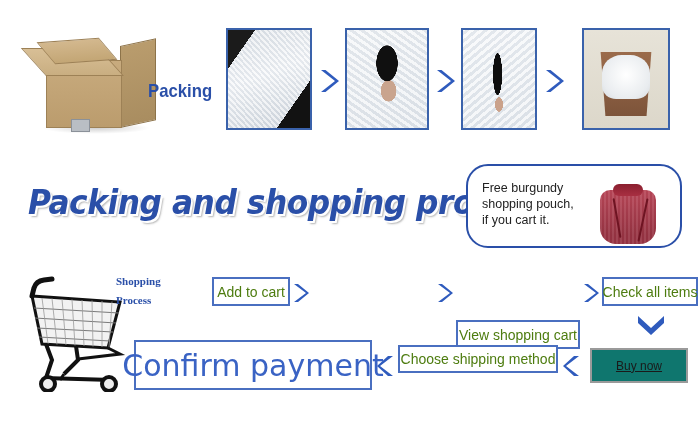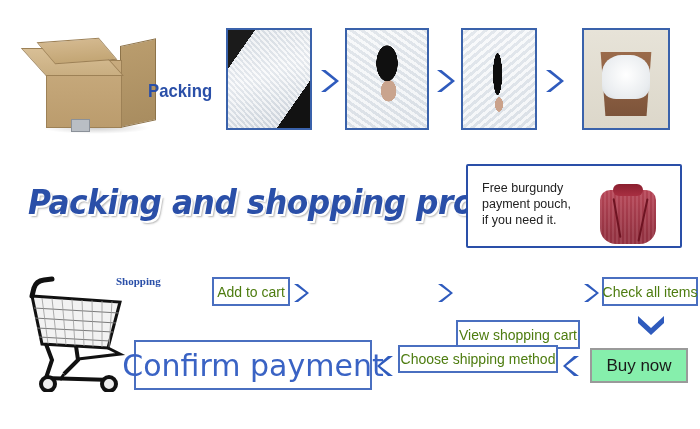--- a/index.html
+++ b/index.html
@@ -114,21 +114,21 @@
     font-size:34px;letter-spacing:-0.5px;
     color:#2a4fa8;
     transform:scaleX(.92);transform-origin:left center;
     text-shadow:2px 2px 0 #ffffff, 3px 3px 2px rgba(120,120,120,.55);
     white-space:nowrap;
   }
 
   
   .callout{
     position:absolute;left:466px;top:164px;width:216px;height:84px;
-    border:2px solid #2a4fa8;border-radius:2px;background:#fff;
+    border:2px solid #2a4fa8;border-radius:22px;background:#fff;
     box-sizing:border-box;
   }
   .callout-text{
     position:absolute;left:14px;top:14px;width:106px;
     font-size:12.5px;line-height:16px;color:#222;
   }
   .pouch{position:absolute;right:10px;top:6px;width:84px;height:74px;}
   .pouch-body{
     position:absolute;left:14px;top:18px;width:56px;height:54px;
     background:
@@ -164,22 +164,22 @@
   }
   .node{
     position:absolute;
     border:2px solid #4a6fc0;background:#ffffff;
     box-sizing:border-box;
     display:flex;align-items:center;justify-content:center;
     color:#4d7c0f;font-size:14px;white-space:nowrap;
     font-family:"Liberation Sans", sans-serif;
   }
   .node.buy{
-    background:#86efac;border:2px solid #9a9a9a;
-    color:#1a1a1a;font-size:17px;
+    background:#0f766e;border:2px solid #9a9a9a;
+    color:#1a1a1a;font-size:12px;text-decoration:underline;
   }
   .node.confirm{
     color:#3a63c4;font-size:30px;font-weight:400;
     border:2px solid #4a6fc0;
     font-family:"DejaVu Sans", sans-serif;
   }
 </style>
 </head>
 <body>
 
@@ -232,22 +232,22 @@
       <div class="ob-body"></div>
       <div class="ob-inner"></div>
     </div>
   </div>
 
   <div class="title">Packing and shopping process</div>
 
   <div class="callout">
     <div class="callout-text">
       <div>Free burgundy</div>
-      <div>payment pouch,</div>
-      <div>if you need it.</div>
+      <div>shopping pouch,</div>
+      <div>if you cart it.</div>
     </div>
     <div class="pouch">
       <div class="pouch-body"></div>
       <div class="pouch-neck"></div>
       <div class="pouch-ruffle"></div>
       <div class="pouch-rib" style="left:30px;top:26px;height:40px;transform:rotate(-10deg);"></div>
       <div class="pouch-rib" style="left:56px;top:26px;height:44px;transform:rotate(12deg);"></div>
     </div>
   </div>
 
@@ -281,20 +281,21 @@
       <path d="M56 112 L52 118" fill="none" stroke="#111" stroke-width="3"></path>
       <path d="M70 97 L112 92 L100 86" fill="none" stroke="#111" stroke-width="3"></path>
 
       <circle cx="40" cy="122" r="7" fill="#eee" stroke="#111" stroke-width="4"></circle>
       <circle cx="101" cy="122" r="7" fill="#eee" stroke="#111" stroke-width="4"></circle>
     </svg>
   </div>
 
   <div class="proc-label">
     <div>Shopping</div>
+    <div>Process</div>
   </div>
 
   <div class="node" style="left:212px;top:277px;width:78px;height:29px;">Add to cart</div>
 
   <div class="chev" style="left:292px;top:283px;">
     <svg width="18" height="20" viewBox="0 0 18 20" aria-hidden="true">
       <path d="M2 1 L14 10 L2 19 L6 19 L17 10 L6 1 Z" fill="#2f5bbd"></path>
     </svg>
   </div>
 

